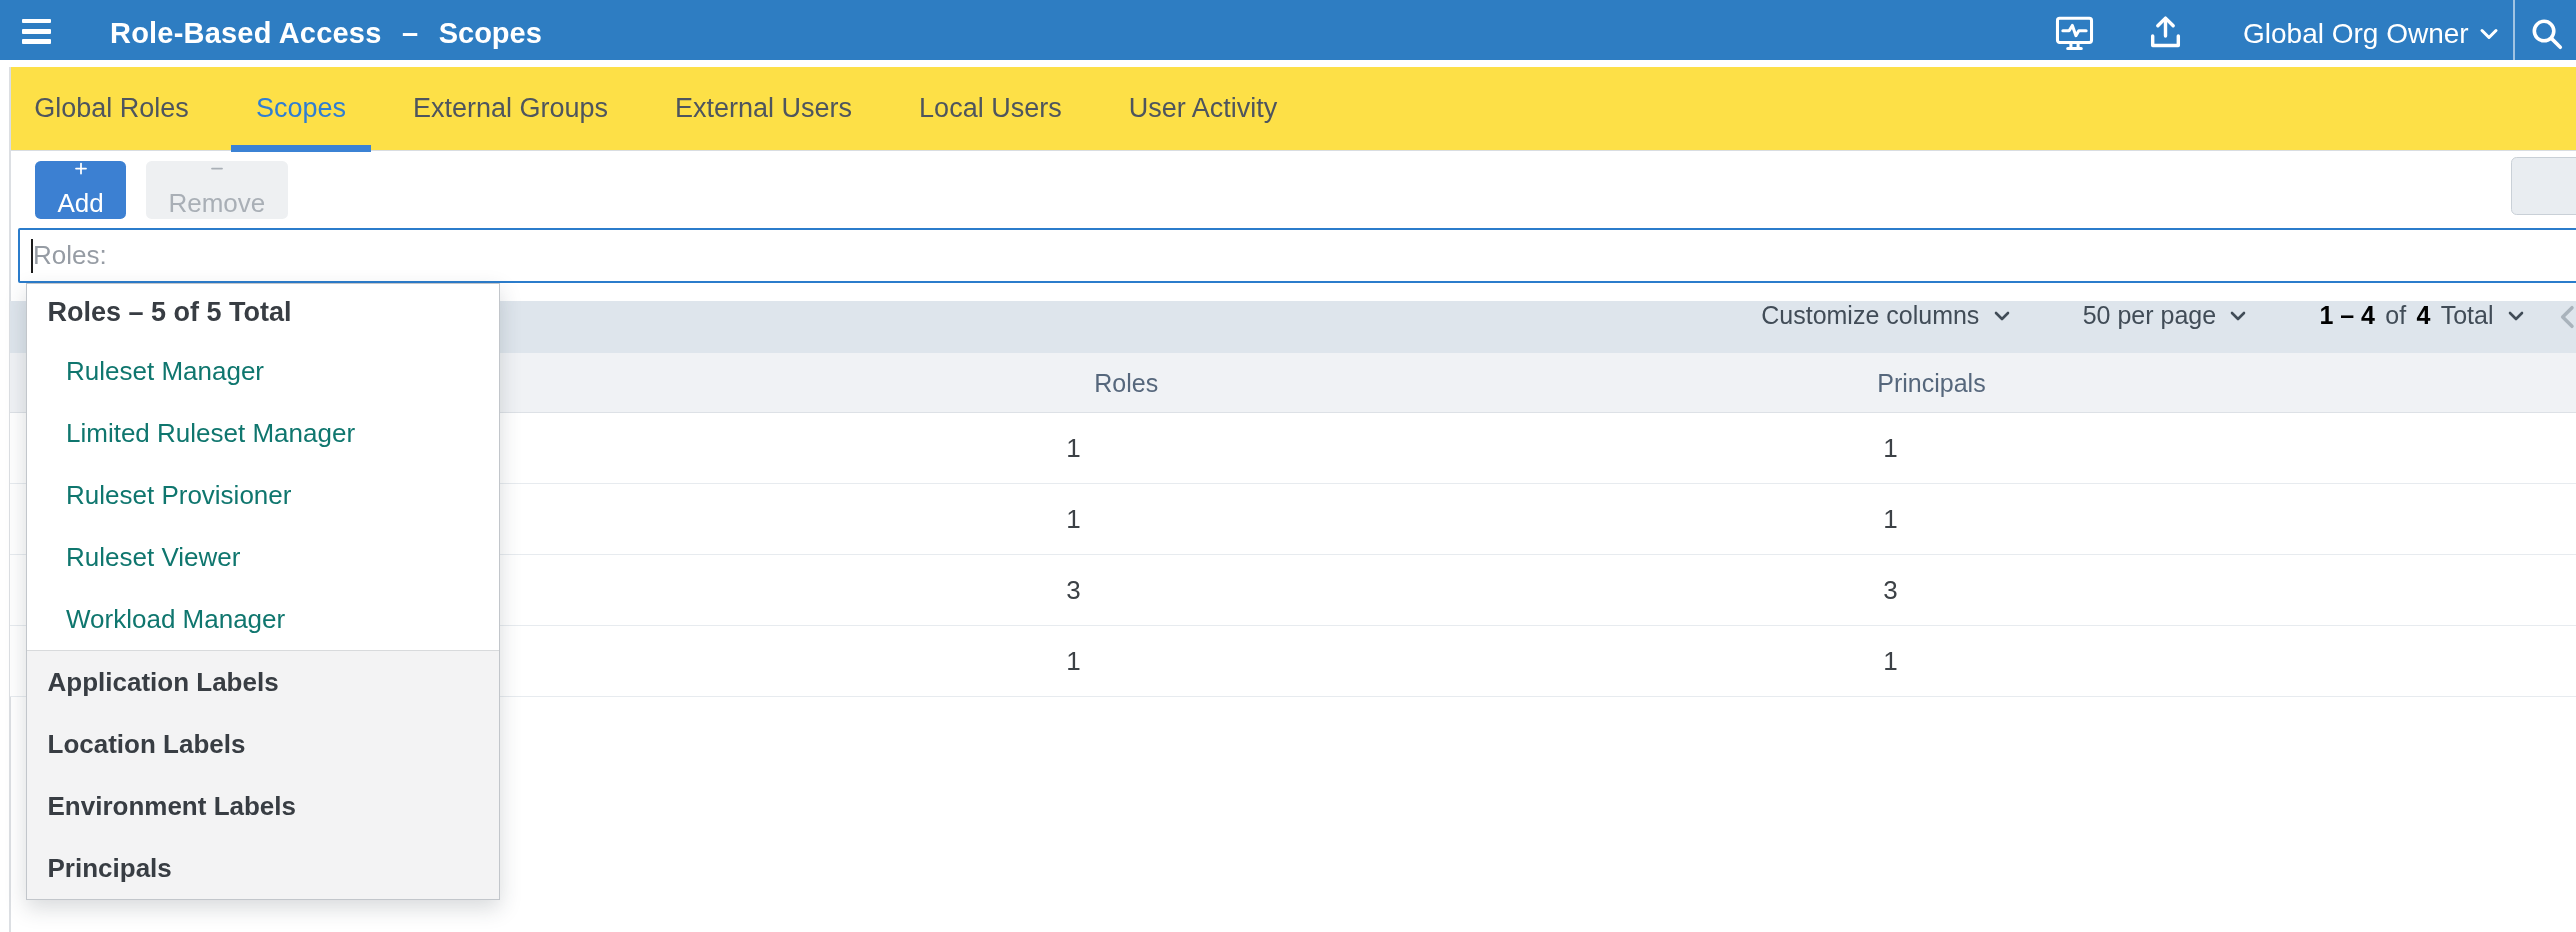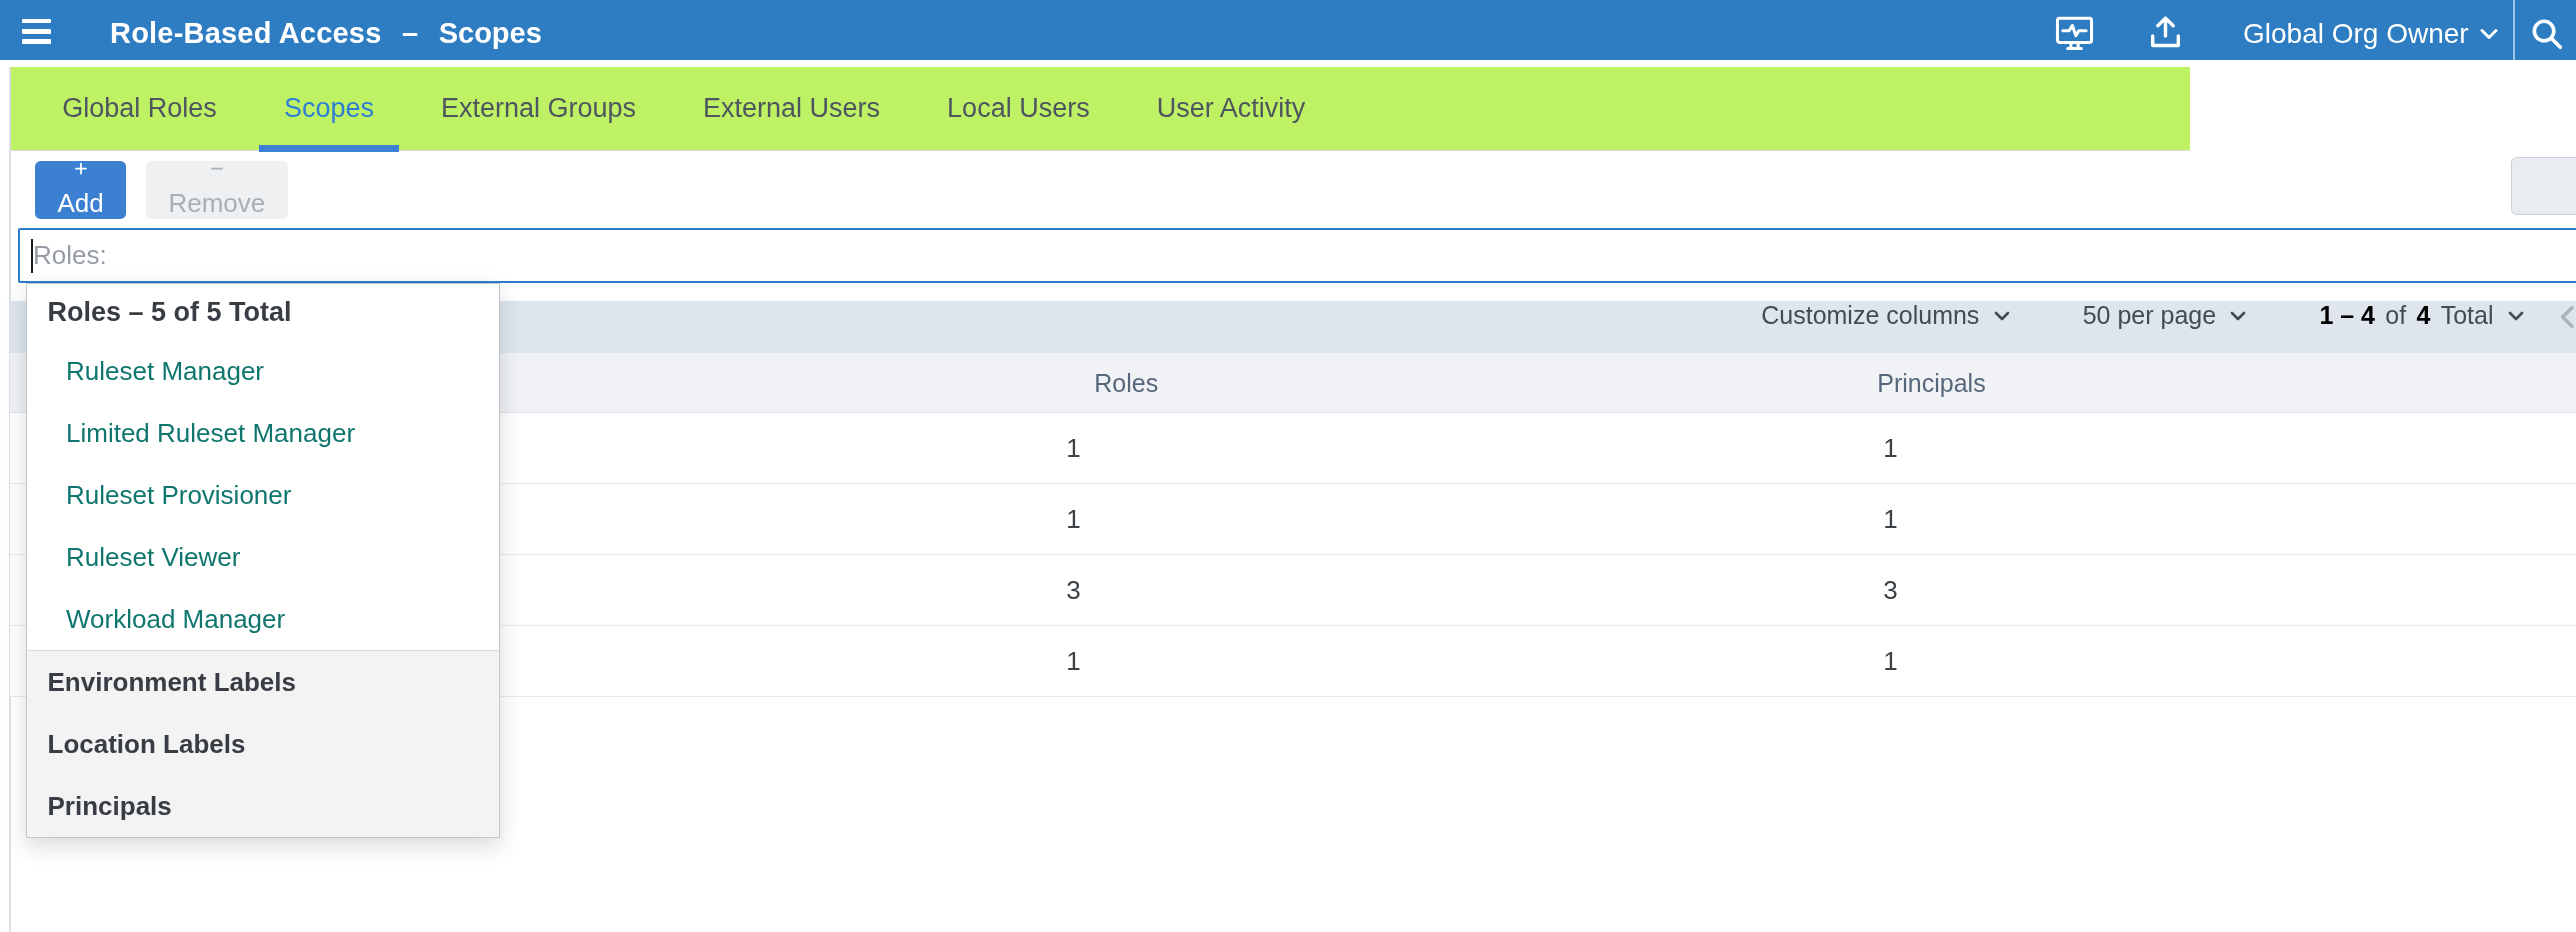--- a/index.html
+++ b/index.html
@@ -19,22 +19,22 @@
   .sep{margin:0 20.5px;font-weight:600;}
   .t2{font-weight:600;}
   .hdr-ico{position:absolute;top:0;height:67px;display:flex;align-items:center;cursor:pointer;}
   .ico-monitor{left:2053px;}
   .ico-upload{left:2145px;}
   .user-menu{position:absolute;left:2243px;top:0;height:67px;display:flex;align-items:center;gap:6px;font-size:28px;cursor:pointer;}
   .hdr-divider{position:absolute;left:2513px;top:0;width:1.9px;height:67px;background:rgba(255,255,255,.55);}
   .ico-search{left:2527px;}
 
   
-  .tabs{position:absolute;top:67px;left:9.3px;width:2181px;height:84px;border-bottom:1.9px solid #d9dde1;
-        display:flex;align-items:stretch;padding-left:28px;box-sizing:border-box;background:#bef264;}
+  .tabs{position:absolute;top:67px;left:9.3px;width:2567px;height:84px;border-bottom:1.9px solid #d9dde1;
+        display:flex;align-items:stretch;box-sizing:border-box;background:#fde047;}
   .tab{position:relative;display:flex;align-items:center;padding:0 25px;margin-right:17px;
        font-size:27px;color:#4e555e;cursor:pointer;white-space:nowrap;}
   .tab.active{color:#2f7ed3;}
   .tab.active::after{content:"";position:absolute;left:0;right:0;bottom:-1.9px;height:6.5px;background:#3b82d4;}
 
   .left-rule{position:absolute;left:9.3px;top:67px;width:1.9px;height:865px;background:#dcdfe3;}
 
   
   .btn{position:absolute;top:161px;height:58px;display:flex;align-items:center;gap:12px;
        border-radius:5.6px;font-size:26px;box-sizing:border-box;padding:0 22.4px;cursor:pointer;border:none;flex-direction:column;}
@@ -232,20 +232,21 @@
   </div>
 
   <div class="dropdown">
     <div class="dd-header">Roles – 5 of 5 Total</div>
     <div class="dd-item">Ruleset Manager</div>
     <div class="dd-item">Limited Ruleset Manager</div>
     <div class="dd-item">Ruleset Provisioner</div>
     <div class="dd-item">Ruleset Viewer</div>
     <div class="dd-item">Workload Manager</div>
     <div class="dd-cats">
+      <div class="dd-cat">Application Labels</div>
+      <div class="dd-cat">Location Labels</div>
       <div class="dd-cat">Environment Labels</div>
-      <div class="dd-cat">Location Labels</div>
       <div class="dd-cat">Principals</div>
     </div>
   </div>
 
 </div>
 
 
 </body></html>

